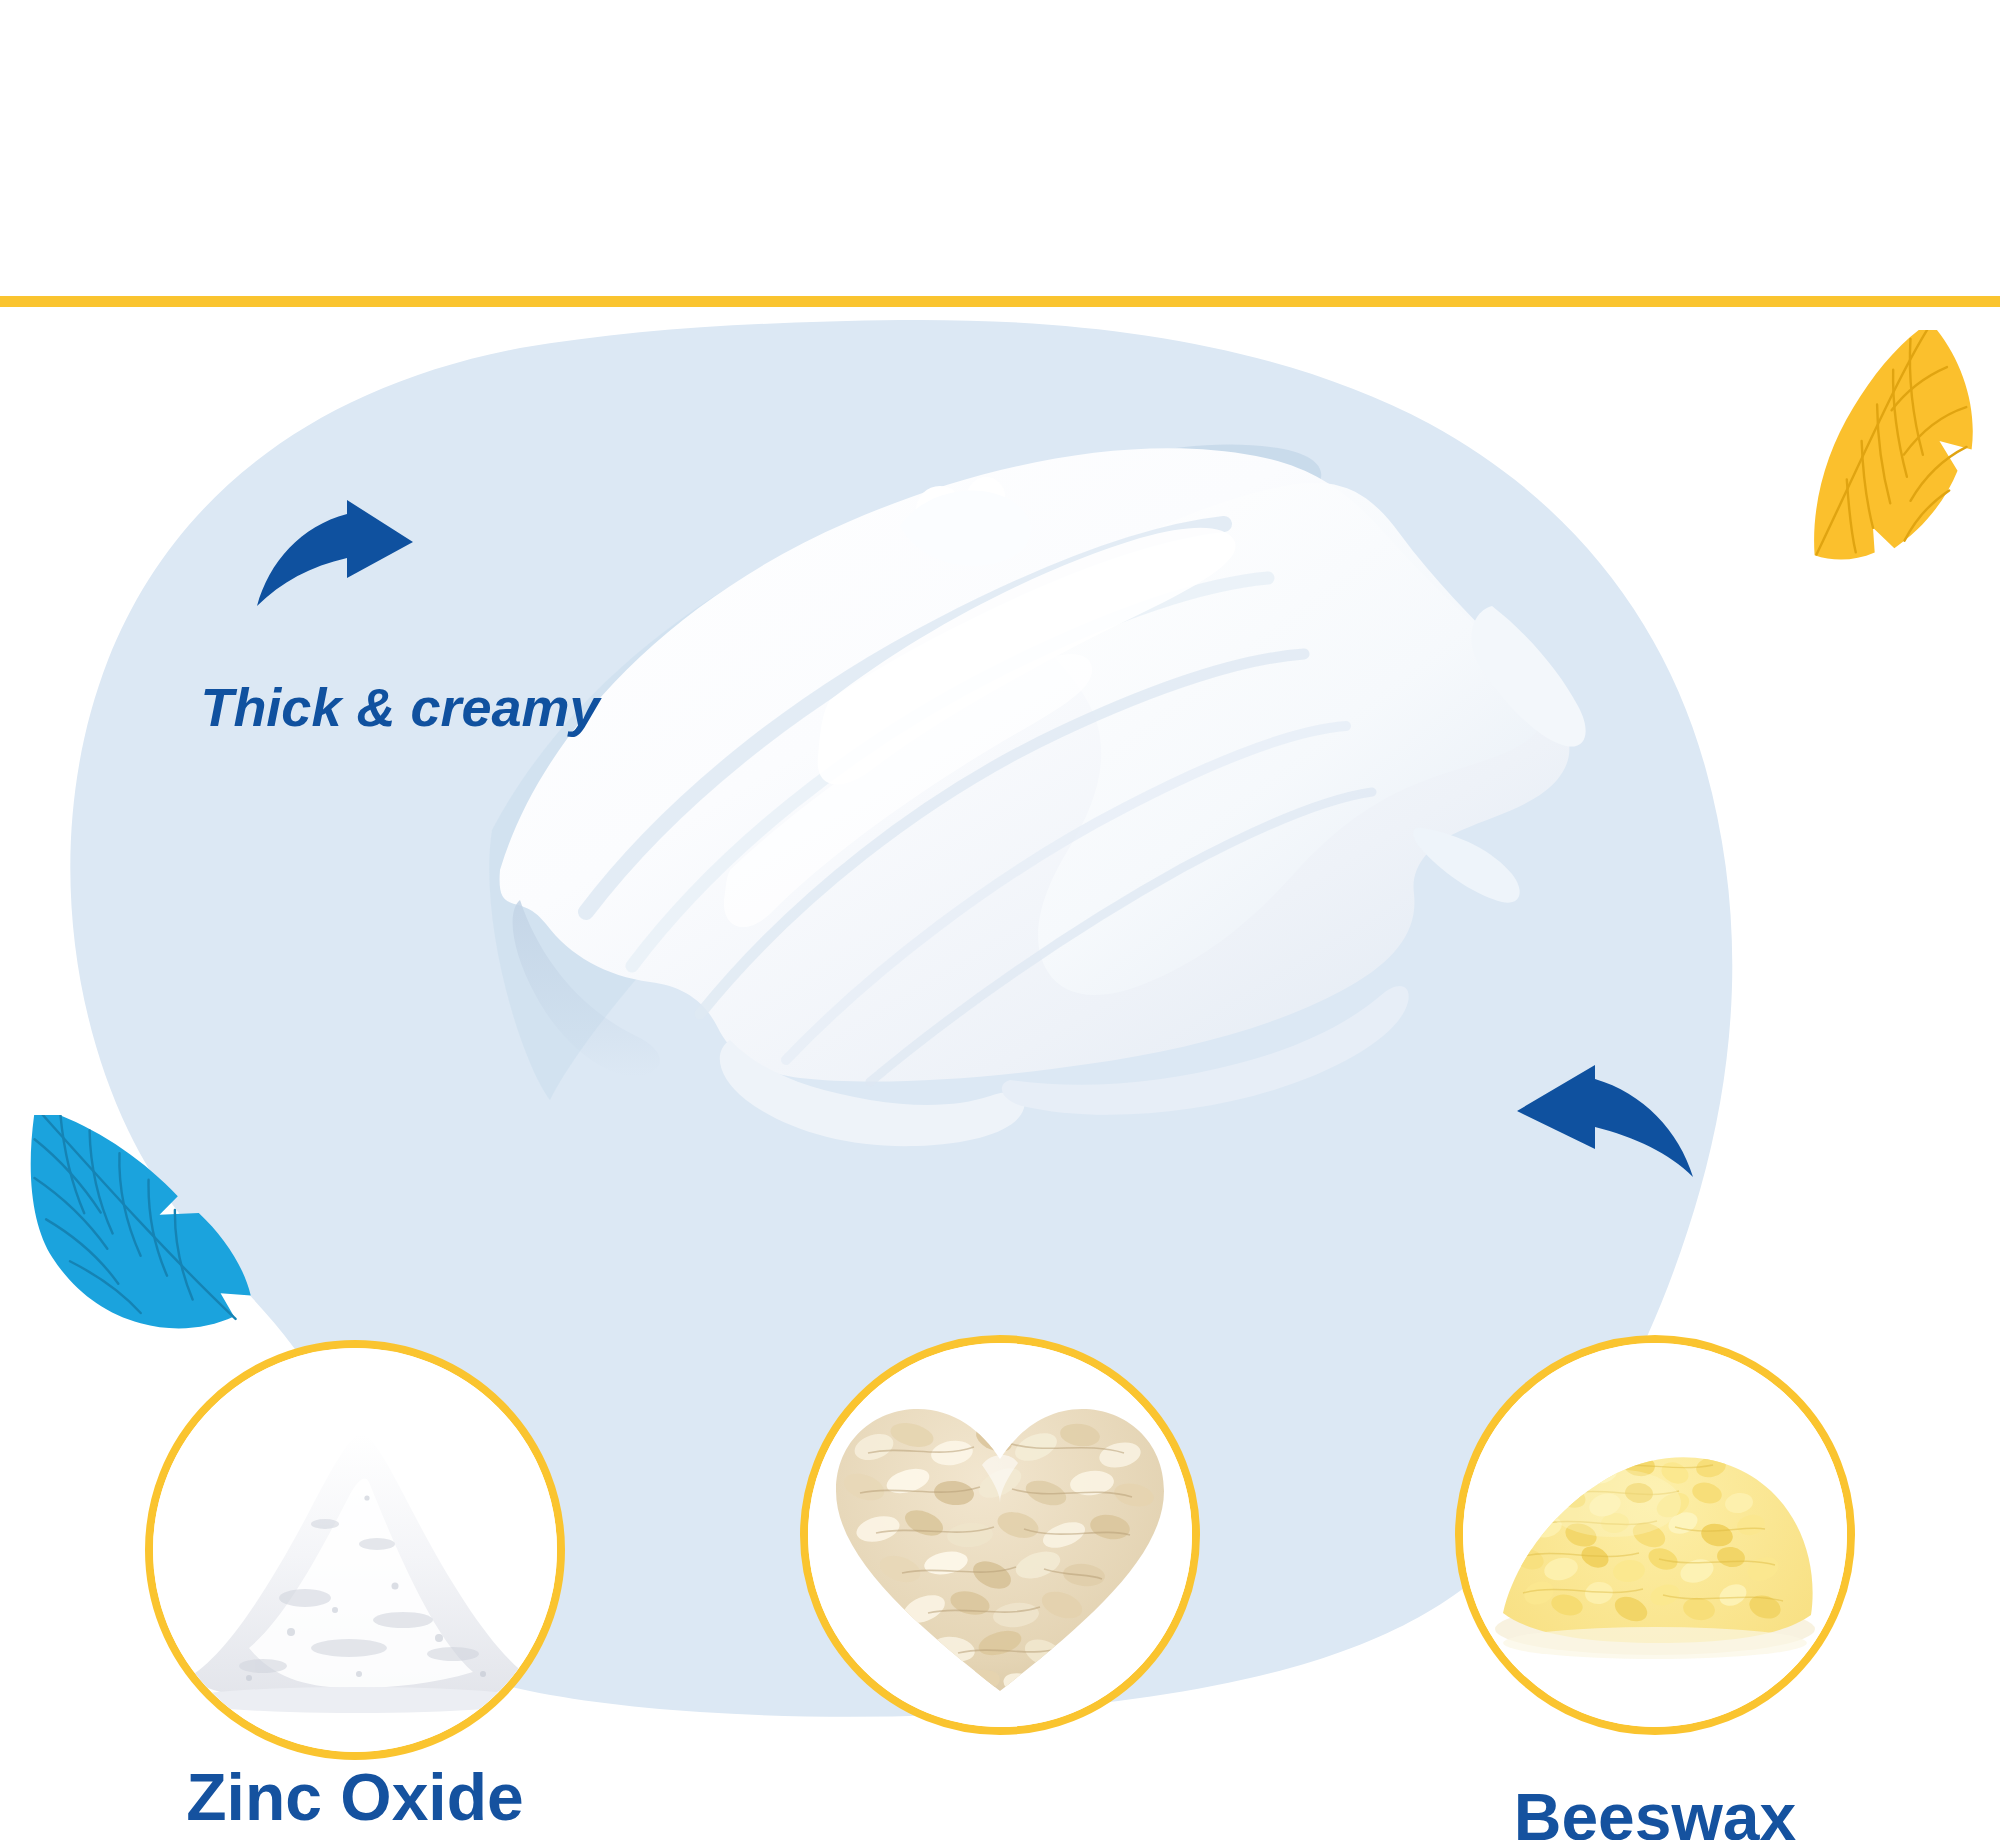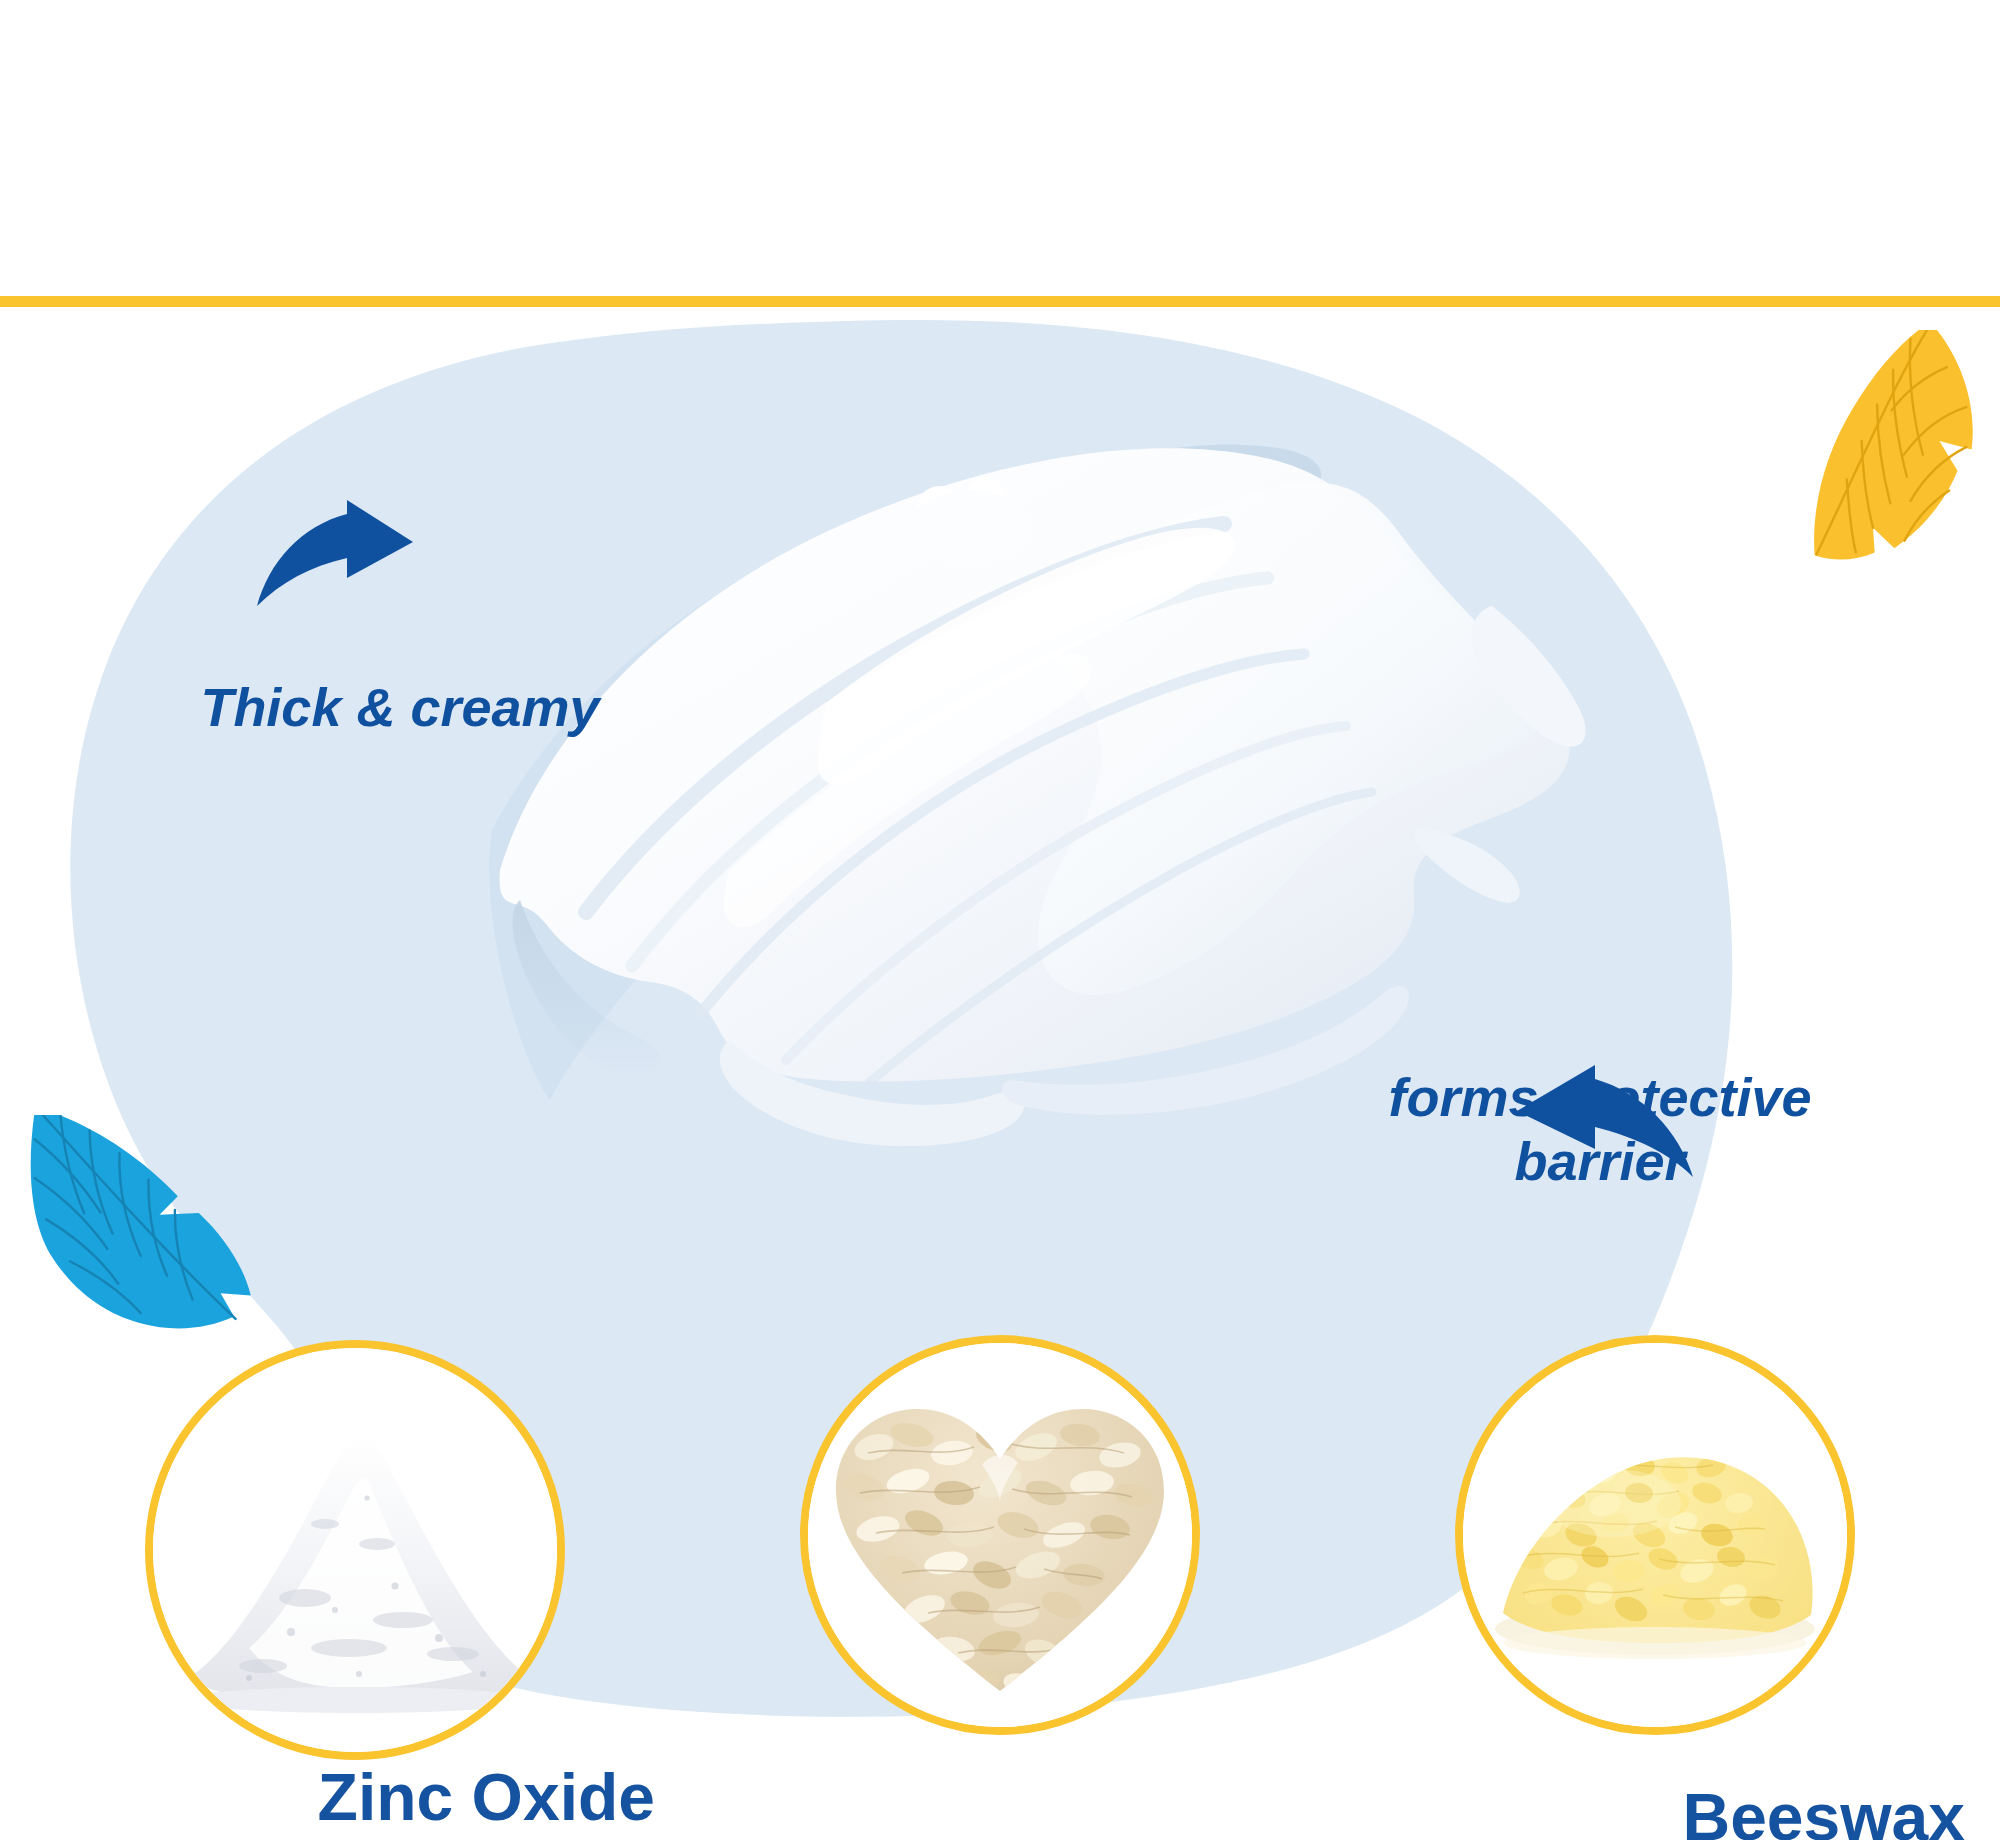--- a/index.html
+++ b/index.html
@@ -80,21 +80,21 @@
   #ing-wax{left:1455px;top:1335px;width:400px;height:500px;}
   #ing-wax .disc{width:400px;height:400px;}
 
   
   .caplabel{
     position:absolute;
     color:#15529f;
     font-family:"Liberation Sans",sans-serif;
     font-weight:bold;
     font-size:66px;line-height:74px;
-    text-align:right;
+    text-align:center;
     white-space:nowrap;
   }
 </style>
 </head>
 <body>
 
 <div id="stage">
 
   <div id="headline">
   </div>
@@ -282,22 +282,20 @@
     <svg viewBox="0 0 180 115" xmlns="http://www.w3.org/2000/svg" aria-hidden="true">
       <path d="M 178,112
                C 164,66 128,28 80,14
                L 80,0 L 2,46 L 80,84 L 80,62
                C 120,72 154,88 178,112 Z" fill="#0f519f"></path>
     </svg>
   </div>
 
   <div class="callout" id="callout-left">Thick &amp; creamy</div>
 
-  <div class="callout" id="callout-right">forms protective
-barrier</div>
 
   <div class="ing" id="ing-zinc">
     <div class="disc">
       <div class="art">
         <svg viewBox="0 0 404 404" xmlns="http://www.w3.org/2000/svg" aria-hidden="true">
           <defs>
             <linearGradient id="pw" x1="0.5" y1="0" x2="0.5" y2="1">
               <stop offset="0%" stop-color="#ffffff"></stop>
               <stop offset="45%" stop-color="#f4f5f8"></stop>
               <stop offset="100%" stop-color="#e2e4ea"></stop>

